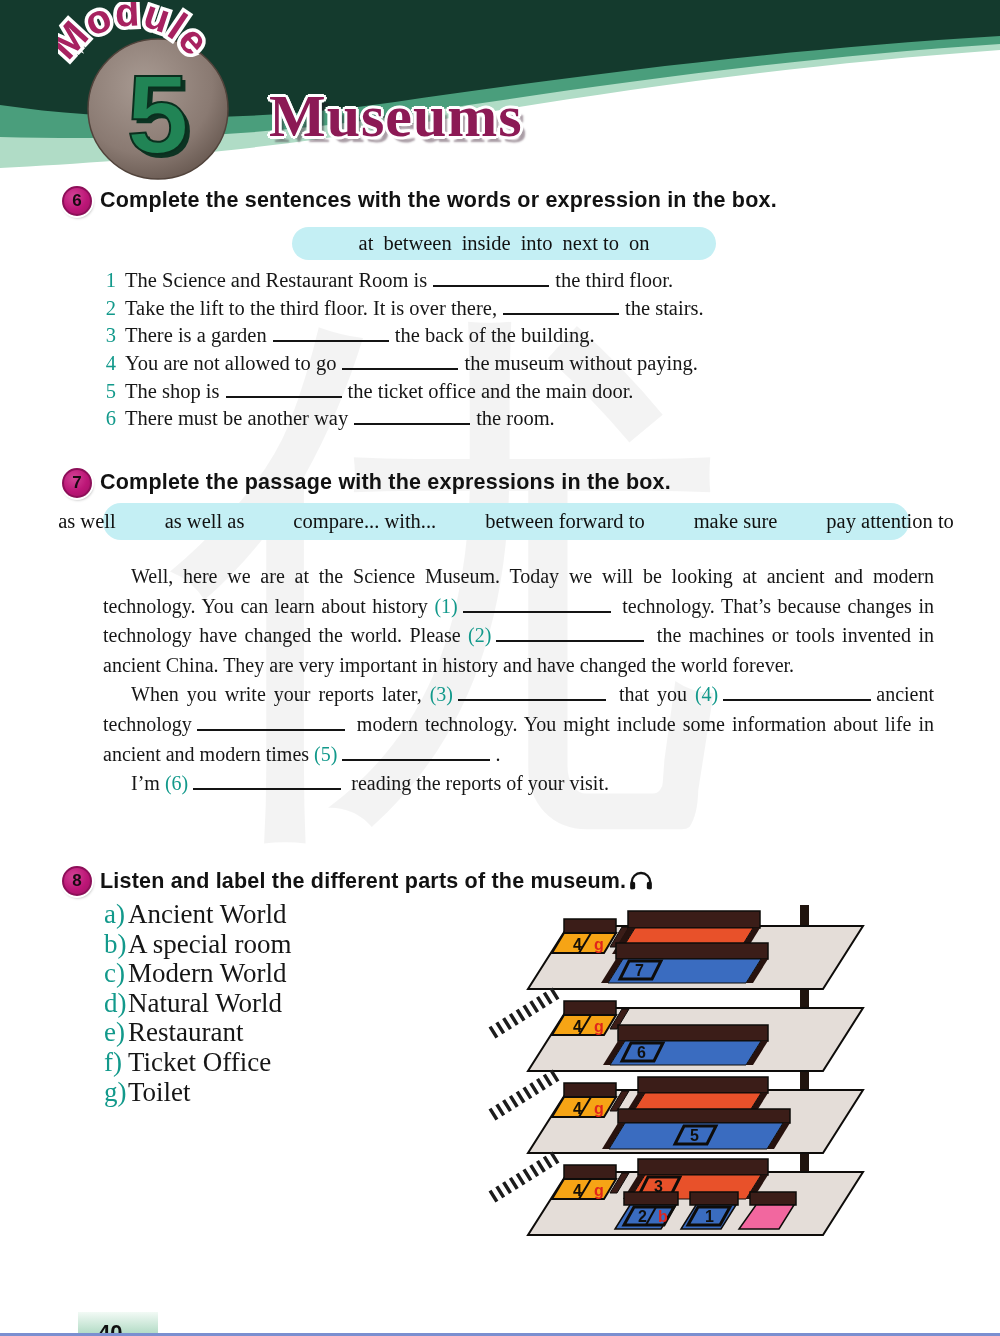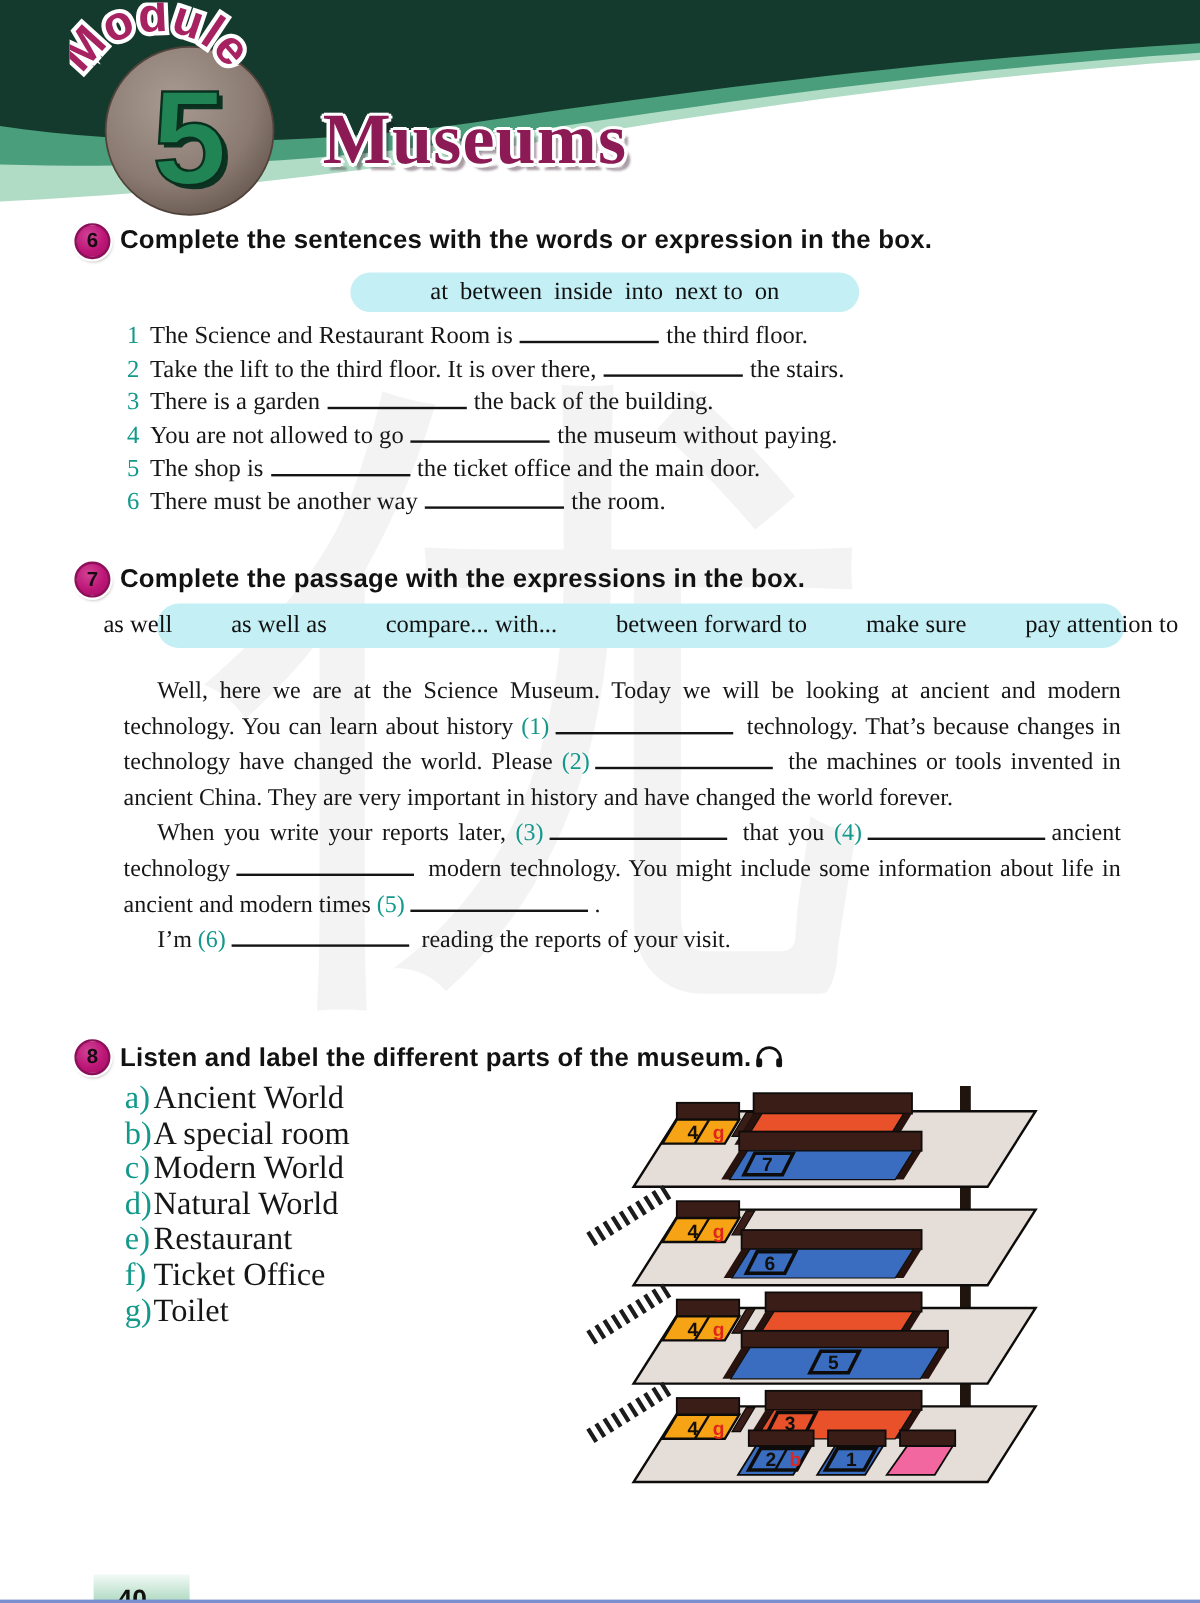--- a/index.html
+++ b/index.html
@@ -28,21 +28,21 @@
     font-size:17px;line-height:26px;text-align:center;box-sizing:border-box;}
   .ex-heading{position:absolute;margin:0;font-family:"Liberation Sans",sans-serif;
     font-weight:bold;font-size:21.5px;letter-spacing:.2px;color:#121212;}
 
   
   .cyanbox{position:absolute;background:#c4eff4;border-radius:18px;
     display:flex;align-items:center;justify-content:center;
     font-size:20.5px;color:#111;}
   .cyanbox span{white-space:nowrap;}
   .wordbox{gap:10px;}
-  .exprbox{gap:49px;margin-left:28px;}
+  .exprbox{gap:49px;}
 
   
   .sentences{position:absolute;left:103px;top:269px;width:870px;font-size:20.5px;}
   .sent{height:27.7px;white-space:nowrap;}
   .snum{color:#12998b;display:inline-block;width:13px;margin-right:9px;text-align:right;}
   .blank{display:inline-block;width:116px;height:14px;border-bottom:2px solid #141414;margin:0 6px;}
 
   
   .passage{position:absolute;left:103px;top:562px;width:831px;font-size:20px;
     line-height:29.6px;text-align:justify;}

